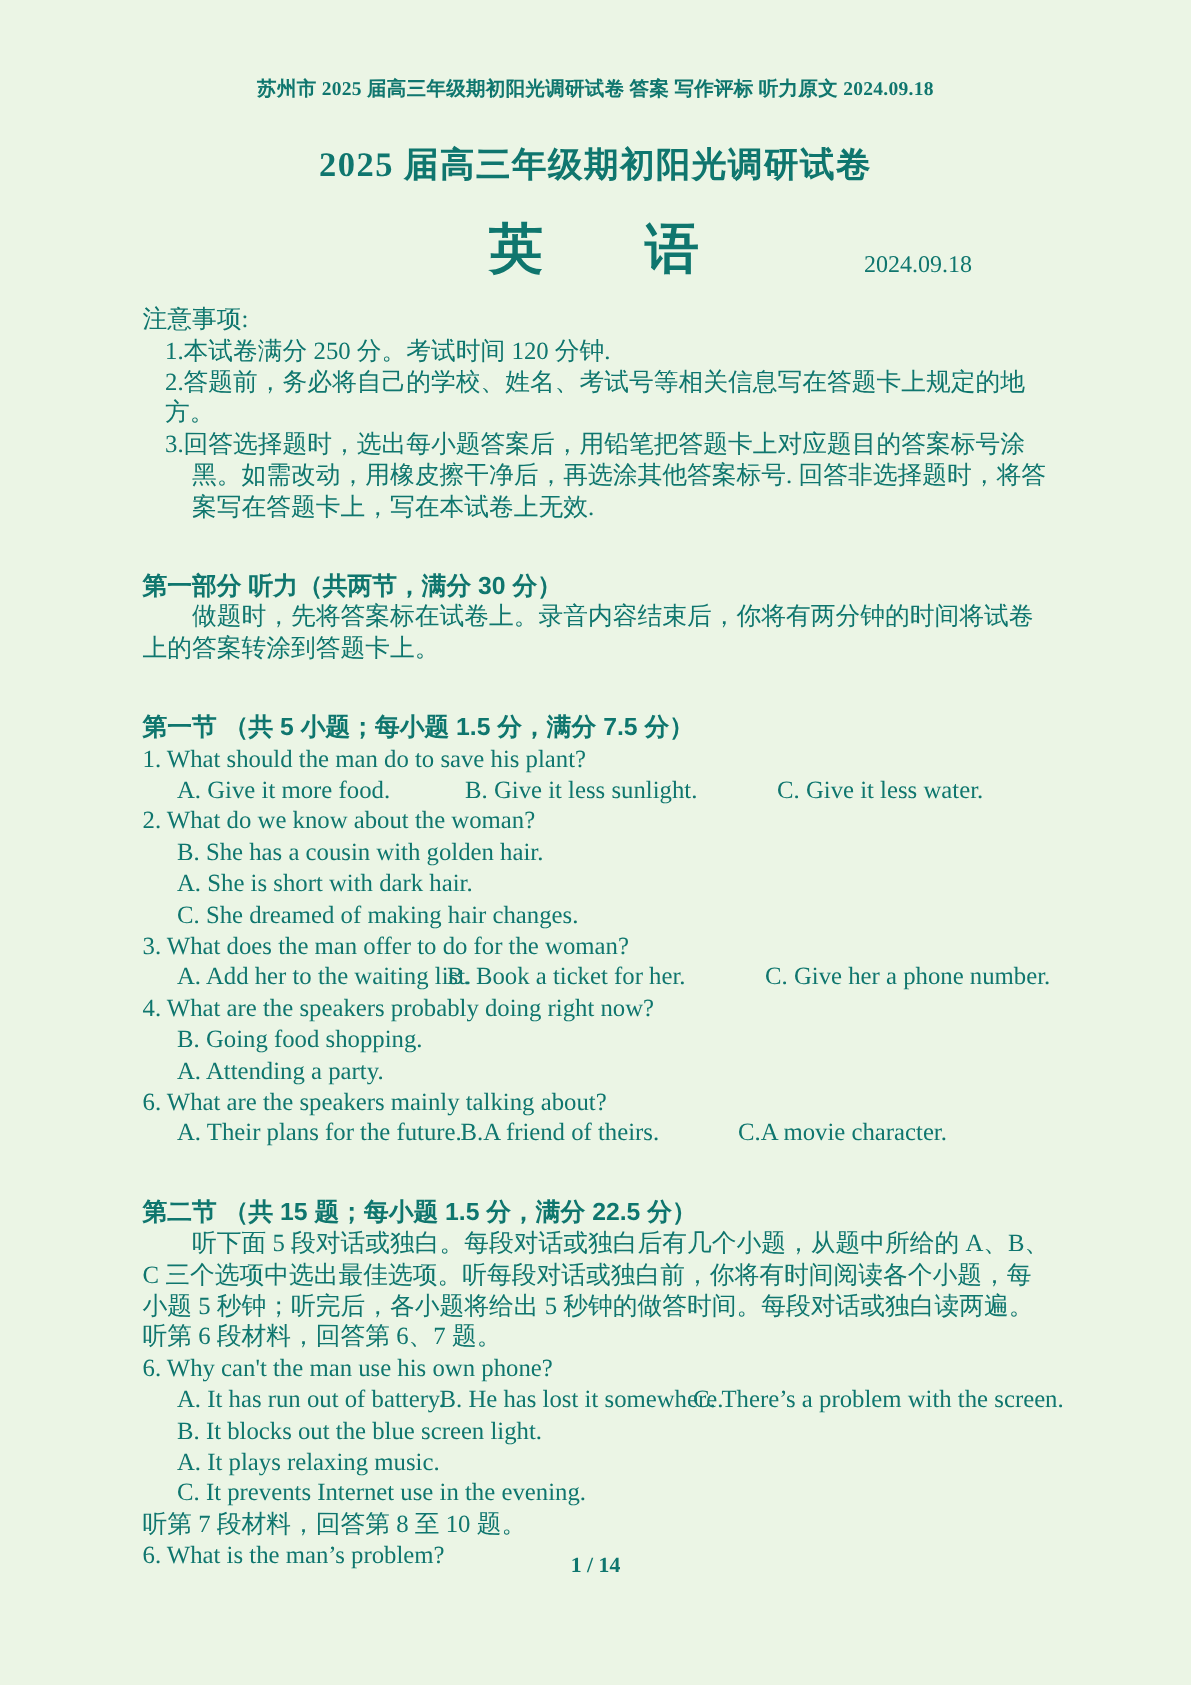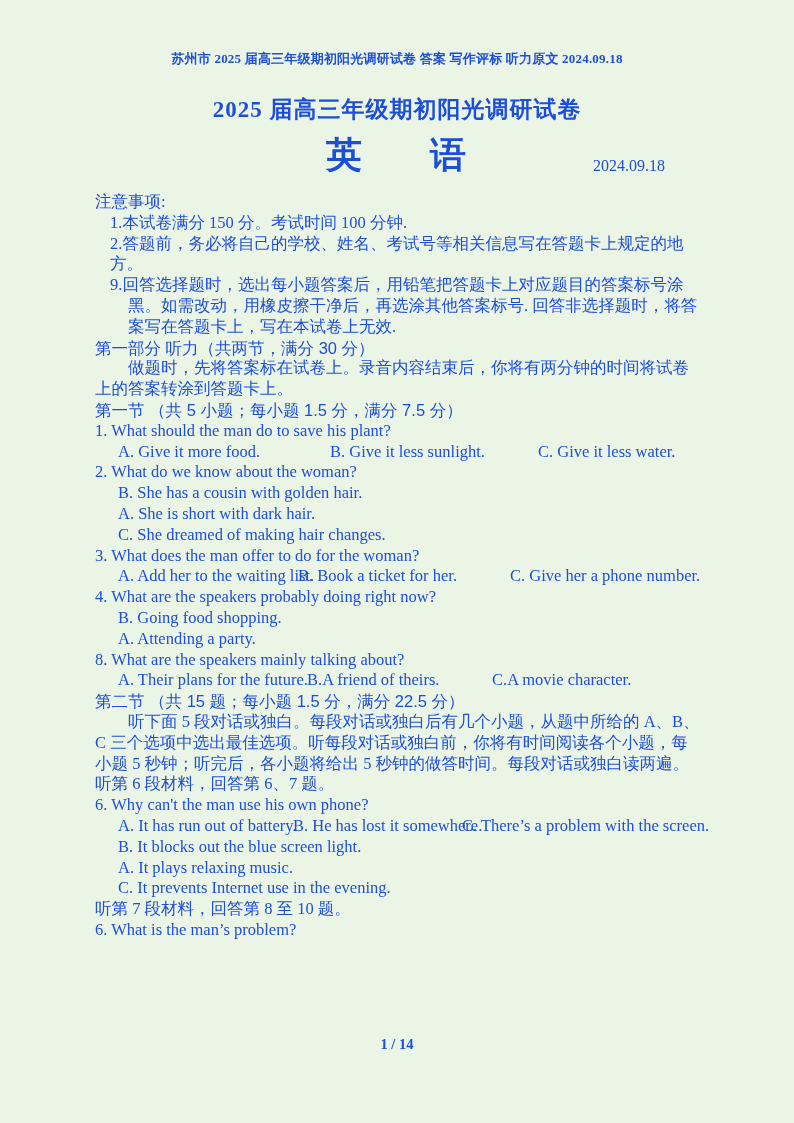--- a/index.html
+++ b/index.html
@@ -5,71 +5,71 @@
   html, body {
     margin: 0;
     padding: 0;
     background: #ebf5e5;
   }
   .page {
     position: relative;
     width: 794px;
     height: 1123px;
     background: #ebf5e5;
-    color: #1d4ed8;
+    color: #0f766e;
     font-family: "Liberation Serif", serif;
     overflow: hidden;
   }
   .doc-header {
     padding-top: 50px;
     text-align: center;
     font-size: 13px;
     font-weight: 700;
     letter-spacing: 0.2px;
   }
   .main-title {
     margin: 26px 0 0 0;
     text-align: center;
     font-size: 23px;
     font-weight: 700;
     letter-spacing: 1px;
   }
   .subject-row {
     position: relative;
-    margin-top: 6px;
+    margin-top: 17px;
     height: 48px;
     text-align: center;
   }
   .subject {
     font-size: 36px;
     font-weight: 700;
     white-space: pre;
     letter-spacing: 2px;
   }
   .exam-date {
     position: absolute;
-    right: 129px;
+    right: 146px;
     bottom: 4px;
     font-size: 16px;
   }
   .content {
     margin: 13px 94px 0 95px;
     font-size: 16.5px;
     line-height: 20.8px;
   }
   .line { min-height: 20.8px; }
   .kaiti { }
   .notice-item { padding-left: 15px; }
   .notice-item.wrap3 { padding-left: 33px; text-indent: -18px; }
-  .part-head, .sec-head { font-weight: 400; font-family: "Liberation Sans", "Liberation Serif", sans-serif; font-size: 16.5px; }
+  .part-head, .sec-head { font-weight: 700; font-family: "Liberation Sans", "Liberation Serif", sans-serif; font-size: 16.5px; margin-top: 32px; }
   .para { text-indent: 2em; }
   .opts-row { padding-left: 23px; white-space: nowrap; }
   .opt { display: inline-block; }
   .row-q1 .opt-a { width: 192px; }
-  .row-q1 .opt-b { width: 208px; margin-left: 20px; }
+  .row-q1 .opt-b { width: 208px; }
   .row-q3 .opt-a { width: 180px; }
   .row-q3 .opt-b { width: 212px; }
   .row-q5 .opt-a { width: 189px; }
   .row-q5 .opt-b { width: 185px; }
   .row-q6 .opt-a { width: 175px; }
   .row-q6 .opt-b { width: 169px; }
   .opt-stack { padding-left: 23px; }
   .footer {
     position: absolute;
     top: 1036px;
@@ -90,23 +90,23 @@
   <div class="main-title">2025 届高三年级期初阳光调研试卷</div>
 
   <div class="subject-row">
     <span class="subject">英      语</span>
     <span class="exam-date">2024.09.18</span>
   </div>
 
   <div class="content">
 
     <div class="line kaiti">注意事项:</div>
-    <div class="line kaiti notice-item">1.本试卷满分 150 分。考试时间 100 分钟.</div>
+    <div class="line kaiti notice-item">1.本试卷满分 250 分。考试时间 120 分钟.</div>
     <div class="line kaiti notice-item">2.答题前，务必将自己的学校、姓名、考试号等相关信息写在答题卡上规定的地方。</div>
-    <div class="line kaiti notice-item wrap3">9.回答选择题时，选出每小题答案后，用铅笔把答题卡上对应题目的答案标号涂黑。如需改动，用橡皮擦干净后，再选涂其他答案标号. 回答非选择题时，将答案写在答题卡上，写在本试卷上无效.</div>
+    <div class="line kaiti notice-item wrap3">3.回答选择题时，选出每小题答案后，用铅笔把答题卡上对应题目的答案标号涂黑。如需改动，用橡皮擦干净后，再选涂其他答案标号. 回答非选择题时，将答案写在答题卡上，写在本试卷上无效.</div>
 
     <div class="line part-head">第一部分 听力（共两节，满分 30 分）</div>
     <div class="line para">做题时，先将答案标在试卷上。录音内容结束后，你将有两分钟的时间将试卷上的答案转涂到答题卡上。</div>
 
     <div class="line sec-head">第一节 （共 5 小题；每小题 1.5 分，满分 7.5 分）</div>
 
     <div class="line">1. What should the man do to save his plant?</div>
     <div class="line opts-row row-q1">
       <span class="opt opt-a">A. Give it more food.</span><span class="opt opt-b">B. Give it less sunlight.</span><span class="opt opt-c">C. Give it less water.</span>
     </div>
@@ -118,21 +118,21 @@
 
     <div class="line">3. What does the man offer to do for the woman?</div>
     <div class="line opts-row row-q3">
       <span class="opt opt-a">A. Add her to the waiting list.</span><span class="opt opt-b">B. Book a ticket for her.</span><span class="opt opt-c">C. Give her a phone number.</span>
     </div>
 
     <div class="line">4. What are the speakers probably doing right now?</div>
     <div class="line opt-stack">B. Going food shopping.</div>
     <div class="line opt-stack">A. Attending a party.</div>
 
-    <div class="line">8. What are the speakers mainly talking about?</div>
+    <div class="line">6. What are the speakers mainly talking about?</div>
     <div class="line opts-row row-q5">
       <span class="opt opt-a">A. Their plans for the future.</span><span class="opt opt-b">B.A friend of theirs.</span><span class="opt opt-c">C.A movie character.</span>
     </div>
 
     <div class="line sec-head">第二节 （共 15 题；每小题 1.5 分，满分 22.5 分）</div>
     <div class="line para">听下面 5 段对话或独白。每段对话或独白后有几个小题，从题中所给的 A、B、C 三个选项中选出最佳选项。听每段对话或独白前，你将有时间阅读各个小题，每小题 5 秒钟；听完后，各小题将给出 5 秒钟的做答时间。每段对话或独白读两遍。</div>
 
     <div class="line">听第 6 段材料，回答第 6、7 题。</div>
 
     <div class="line">6. Why can't the man use his own phone?</div>

